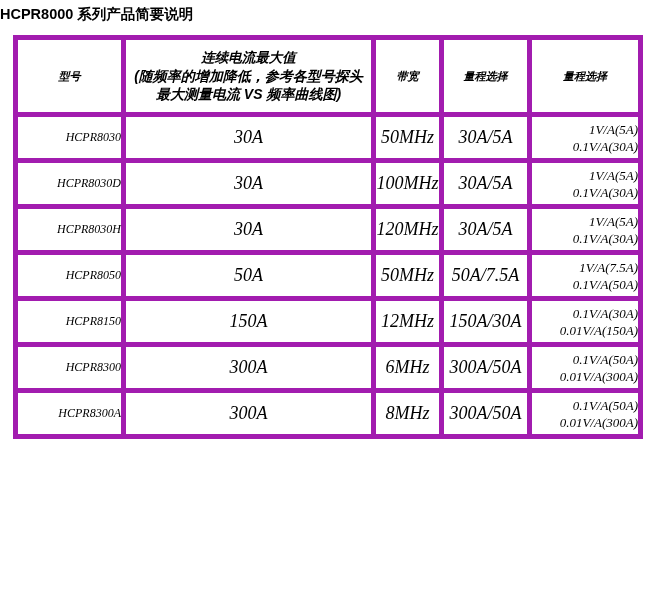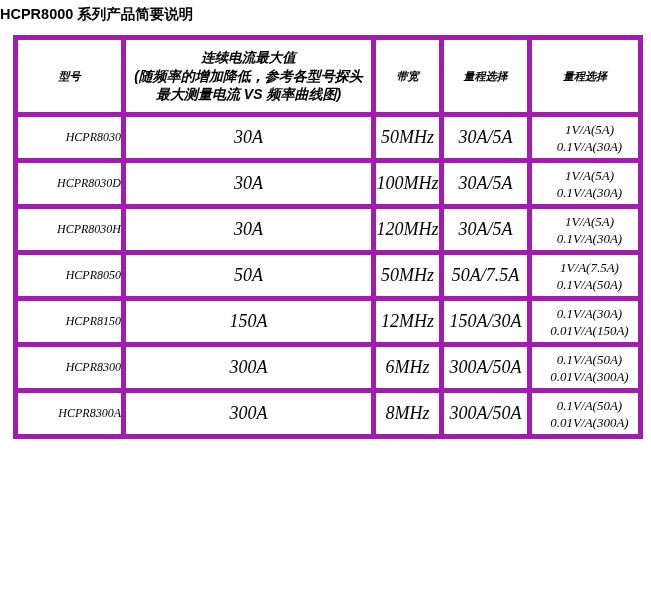--- a/index.html
+++ b/index.html
@@ -71,21 +71,21 @@
     height: 41px;
     font-size: 18px;
     font-family: "Liberation Serif", serif;
   }
   tbody td.model {
     text-align: right;
     padding-left: 12px;
     font-size: 12px;
   }
   tbody td.ratio {
-    text-align: center;
+    text-align: right;
     padding-left: 9px;
     line-height: 17px;
     font-size: 13px;
   }
   tbody td.ratio span {
     display: block;
   }
   .col-w1 { width: 108px; }
   .col-w2 { width: 250px; }
   .col-w3 { width: 68px; }

